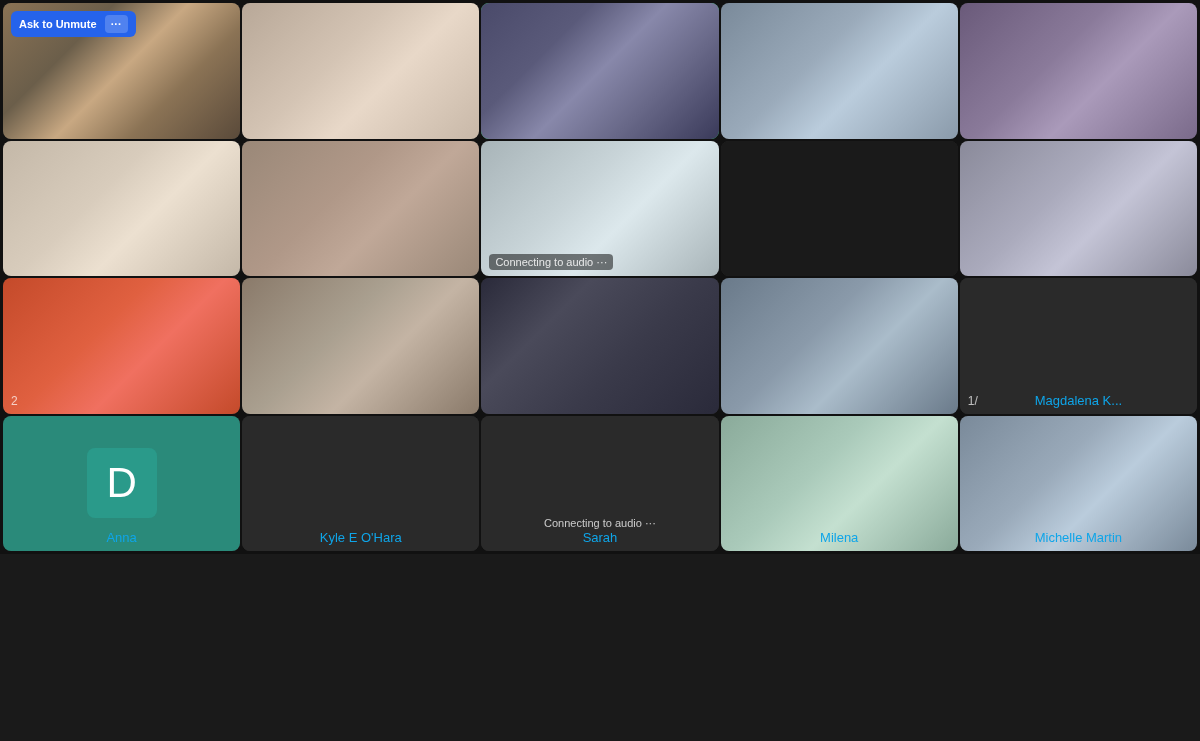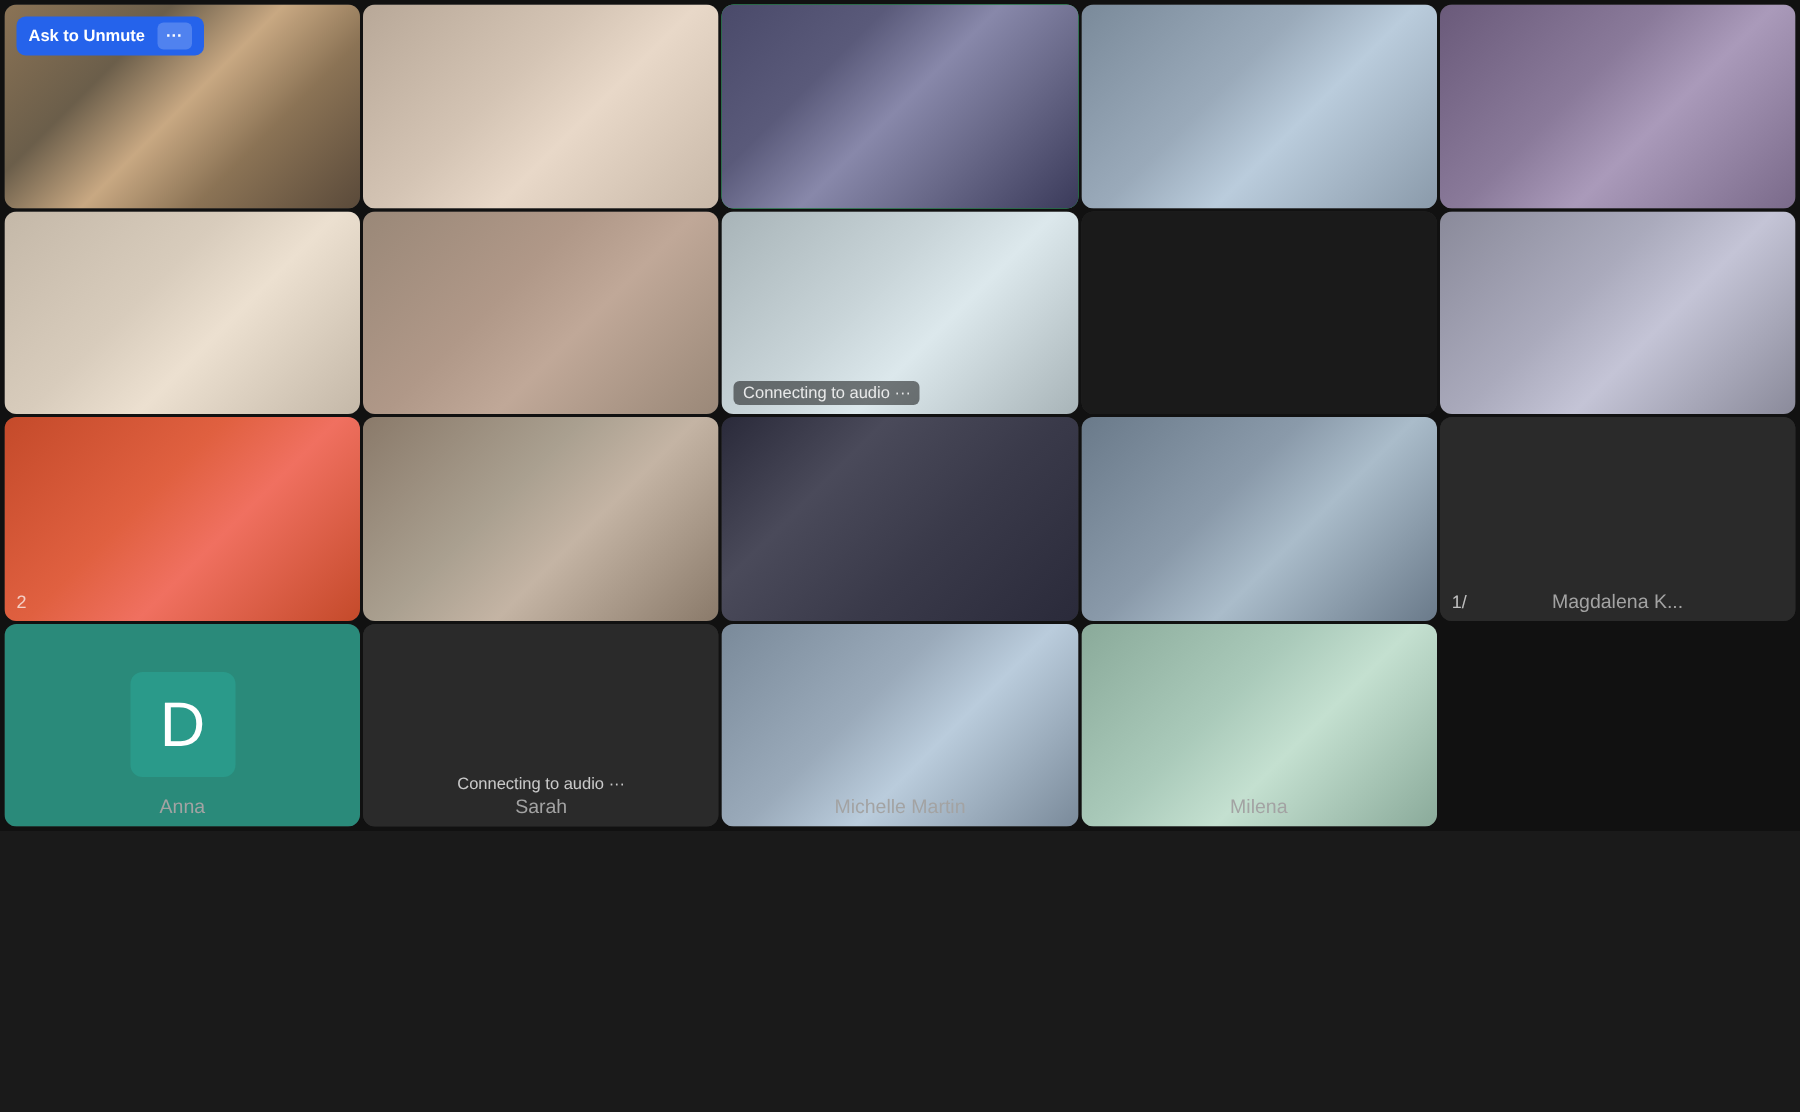--- a/index.html
+++ b/index.html
@@ -121,21 +121,21 @@
       color: white;
       z-index: 1;
     }
 
     .center-name {
       position: absolute;
       bottom: 6px;
       left: 0;
       right: 0;
       text-align: center;
-      color: #a3a3a3;
+      color: #0ea5e9;
       font-size: 13px;
       font-weight: 500;
     }
 
     .page-indicator {
       position: absolute;
       bottom: 6px;
       left: 8px;
       color: rgba(255,255,255,0.7);
       font-size: 12px;
@@ -226,38 +226,45 @@
     <div class="center-name">Magdalena K...</div>
     <div class="page-indicator">1/</div>
   </div>
 
   <div class="cell cell-16">
     <div class="video-bg"></div>
     <div class="initial-avatar">D</div>
     <div class="center-name">Anna</div>
   </div>
 
+  <div class="cell cell-17">
+    <div class="video-bg"></div>
+    <div class="connecting-center">
+      <span>Jarosław Het...</span>
+    </div>
+    <div class="center-name">Kyle E O'Hara</div>
+  </div>
 
   <div class="cell cell-18">
     <div class="video-bg"></div>
     <div class="connecting-center">
       <span>Rob</span>
     </div>
     <div class="center-name">
       <span>Sarah</span>
     </div>
     <div style="position:absolute;bottom:22px;left:0;right:0;text-align:center;color:rgba(255,255,255,0.75);font-size:11px;">
       <span>Connecting to audio</span>
       <span>···</span>
     </div>
   </div>
 
+  <div class="cell cell-19">
+    <div class="video-bg"></div>
+    <div class="center-name">Milena</div>
+  </div>
+
   <div class="cell cell-20">
     <div class="video-bg"></div>
     <div class="center-name">Michelle Martin</div>
   </div>
 
-  <div class="cell cell-19">
-    <div class="video-bg"></div>
-    <div class="center-name">Milena</div>
-  </div>
-
 </div>
 
 </body></html>

